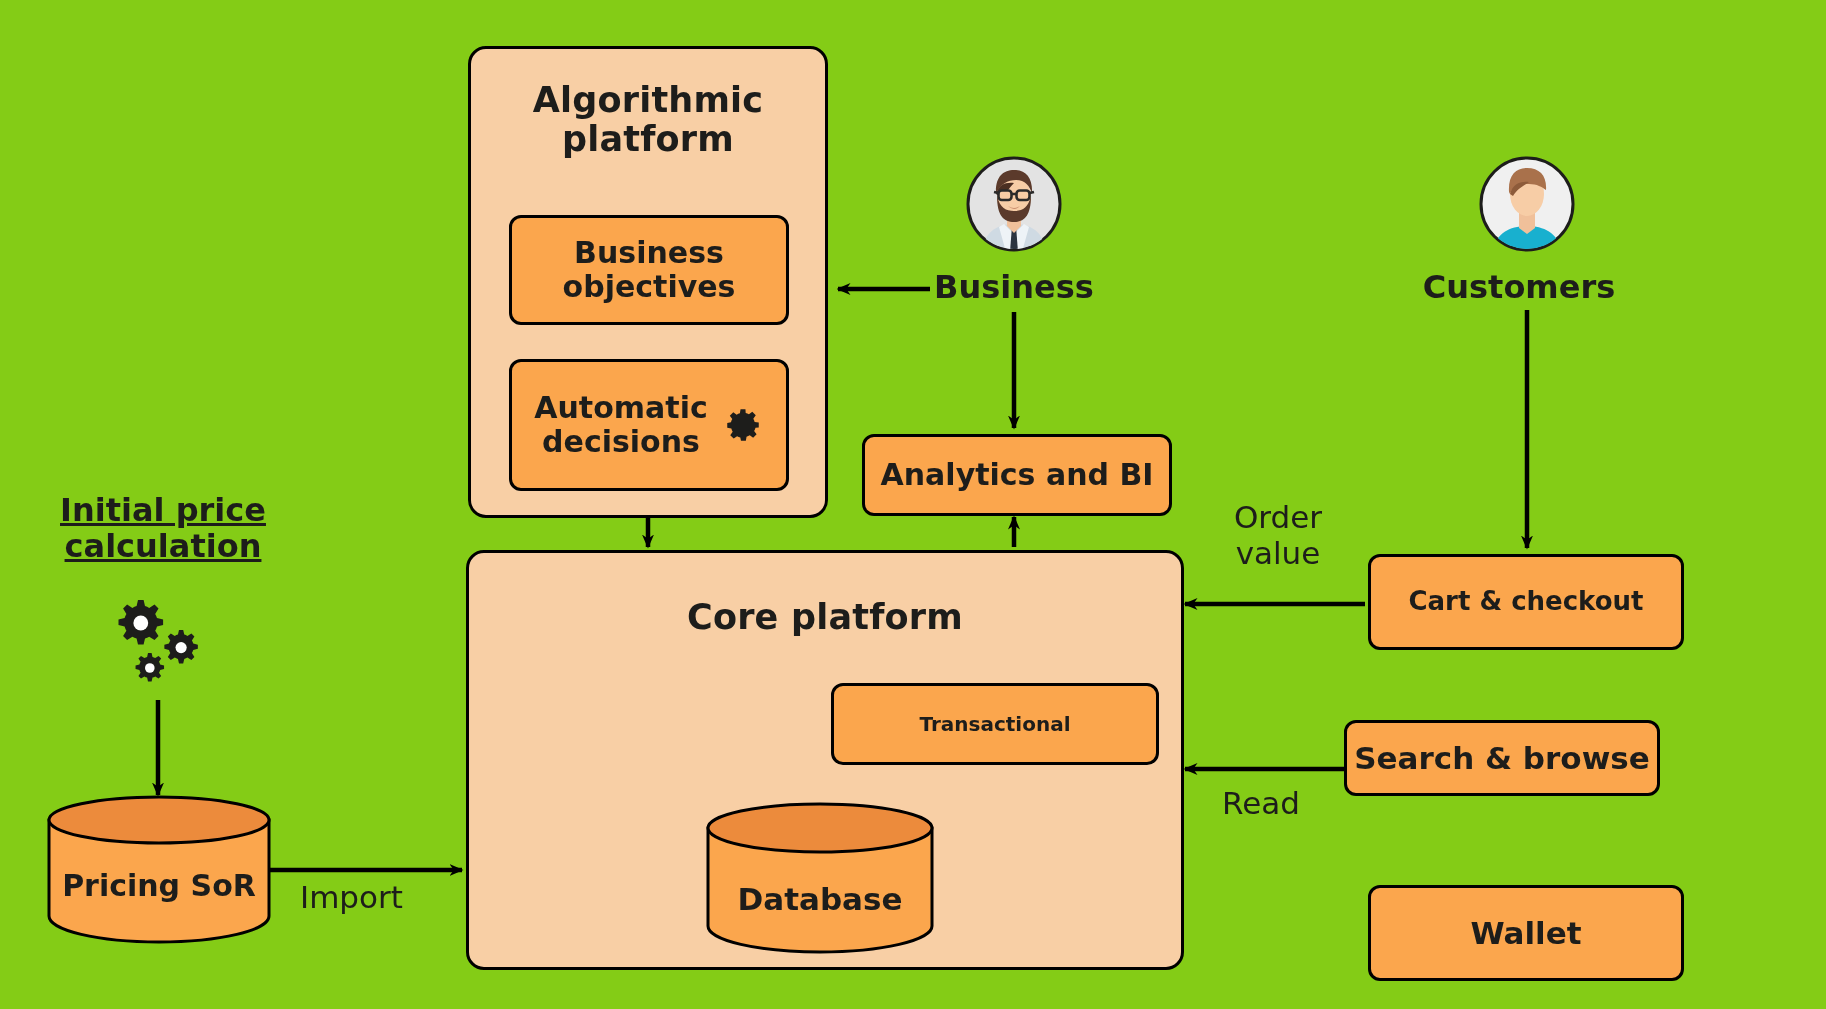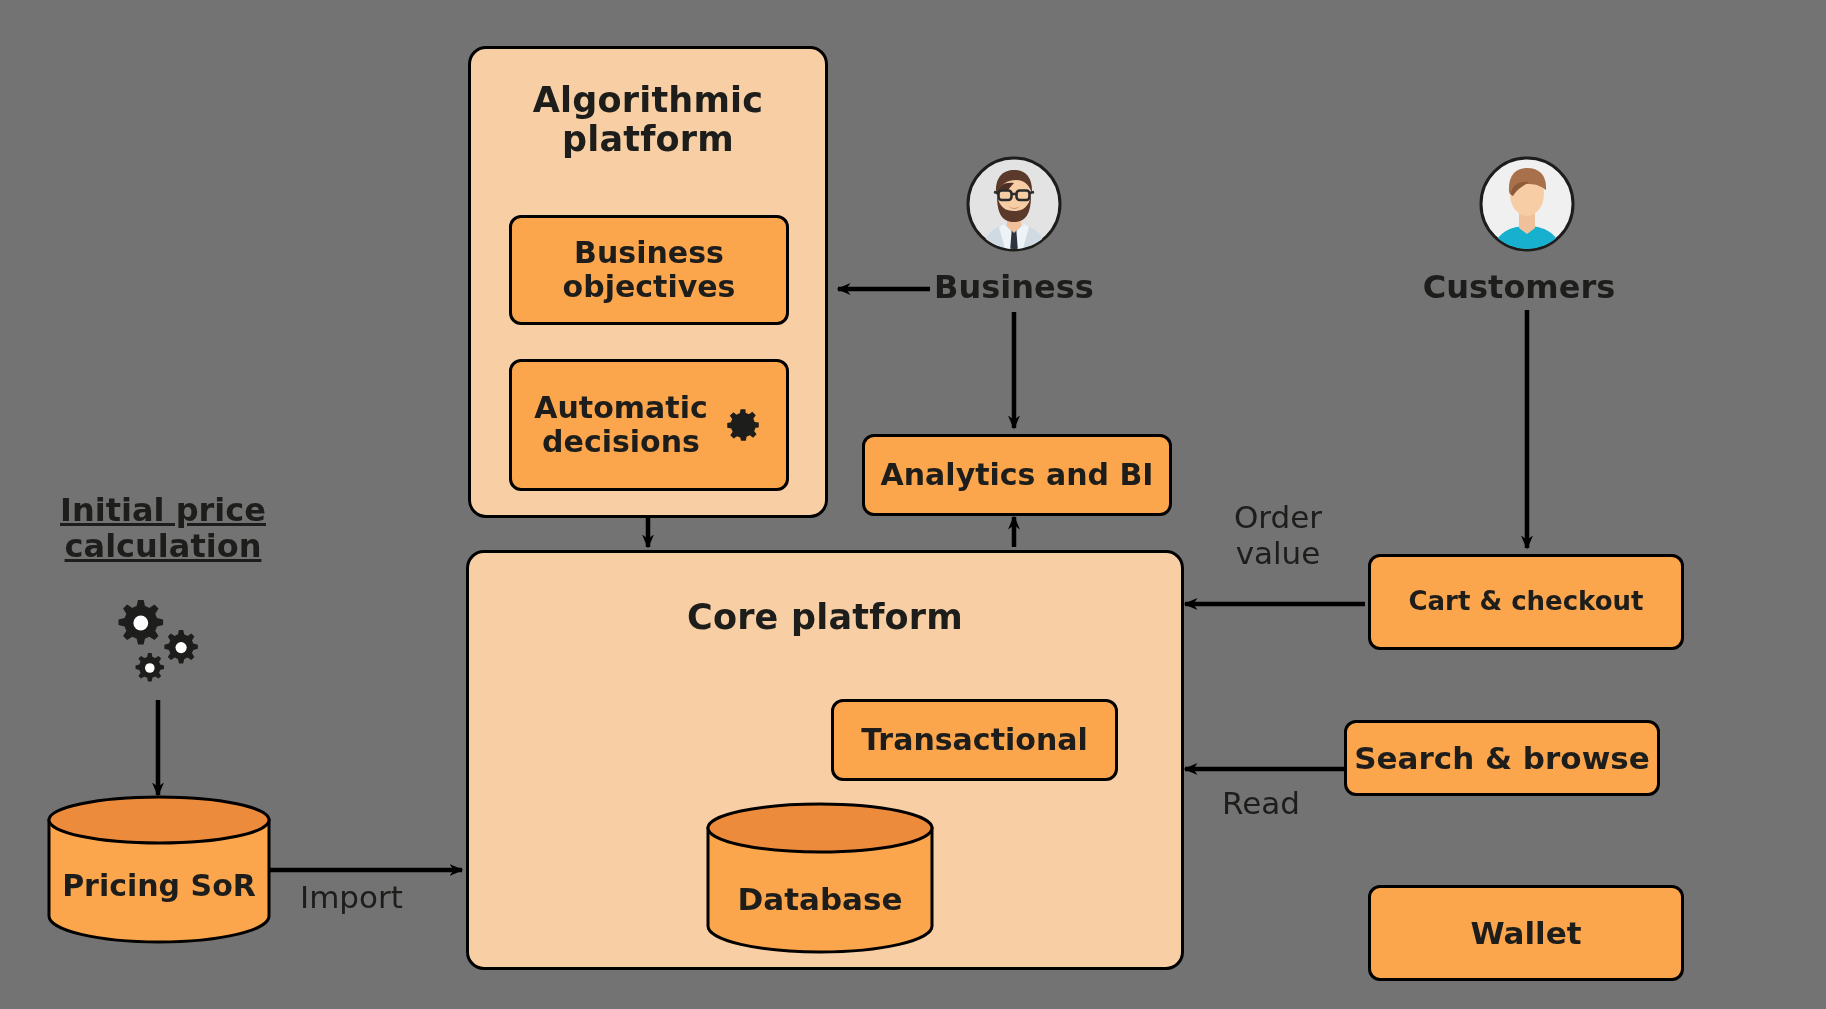--- a/index.html
+++ b/index.html
@@ -4,21 +4,21 @@
 <style>
   html,body{margin:0;padding:0;background:#ffffff;}
   body{
     font-family:"DejaVu Sans", sans-serif;
     -webkit-font-smoothing:antialiased;
   }
   #stage{
     position:relative;
     width:1826px;
     height:1009px;
-    background:#737373;
+    background:#84cc16;
     overflow:hidden;
   }
   .abs{position:absolute;}
 
   
   .group-box{
     background:#f8cfa5;
     border:3px solid #000000;
     border-radius:18px;
     box-sizing:border-box;
@@ -170,21 +170,21 @@
   <div class="pill abs" style="left:862px;top:434px;width:310px;height:82px;font-size:30px;">
     <span>Analytics and BI</span>
   </div>
 
   <div class="group-box abs" style="left:466px;top:550px;width:718px;height:420px;">
     <div class="group-title" style="top:45px;font-size:35px;">
       <span>Core platform</span>
     </div>
 
 
-    <div class="pill abs" style="left:362px;top:130px;width:287px;height:82px;font-size:30px;margin-top:16px;">
+    <div class="pill abs" style="left:362px;top:130px;width:328px;height:82px;font-size:20px;">
       <span>Transactional</span>
     </div>
 
     <div class="cyl" style="left:236px;top:248px;width:230px;height:152px;">
       <svg width="230" height="152" viewBox="0 0 230 152">
         <path d="M3,27 L3,125 a112,26 0 0 0 224,0 L227,27 Z" fill="#fba64d" stroke="#000000" stroke-width="3"></path>
         <ellipse cx="115" cy="27" rx="112" ry="24" fill="#ec8b3c" stroke="#000000" stroke-width="3"></ellipse>
       </svg>
       <div class="cyl-label" style="top:80px;font-size:31px;">Database</div>
     </div>

